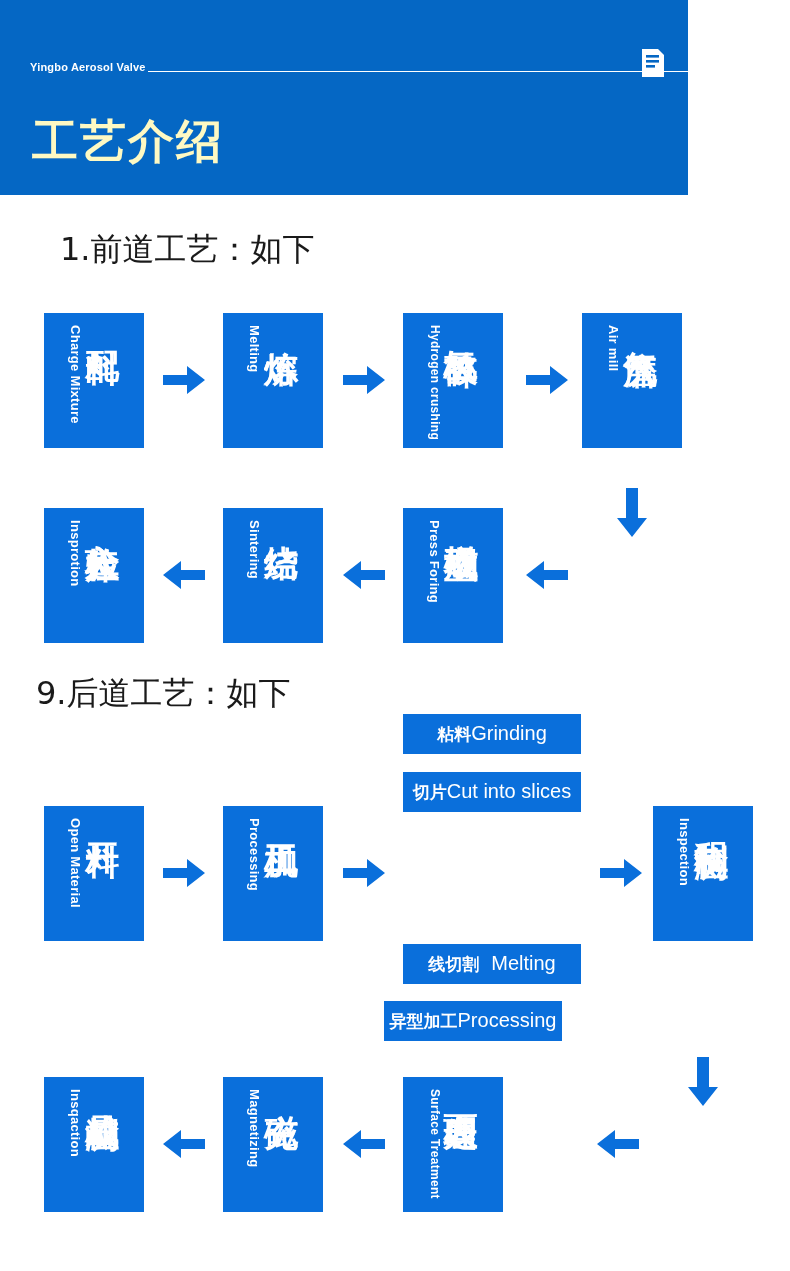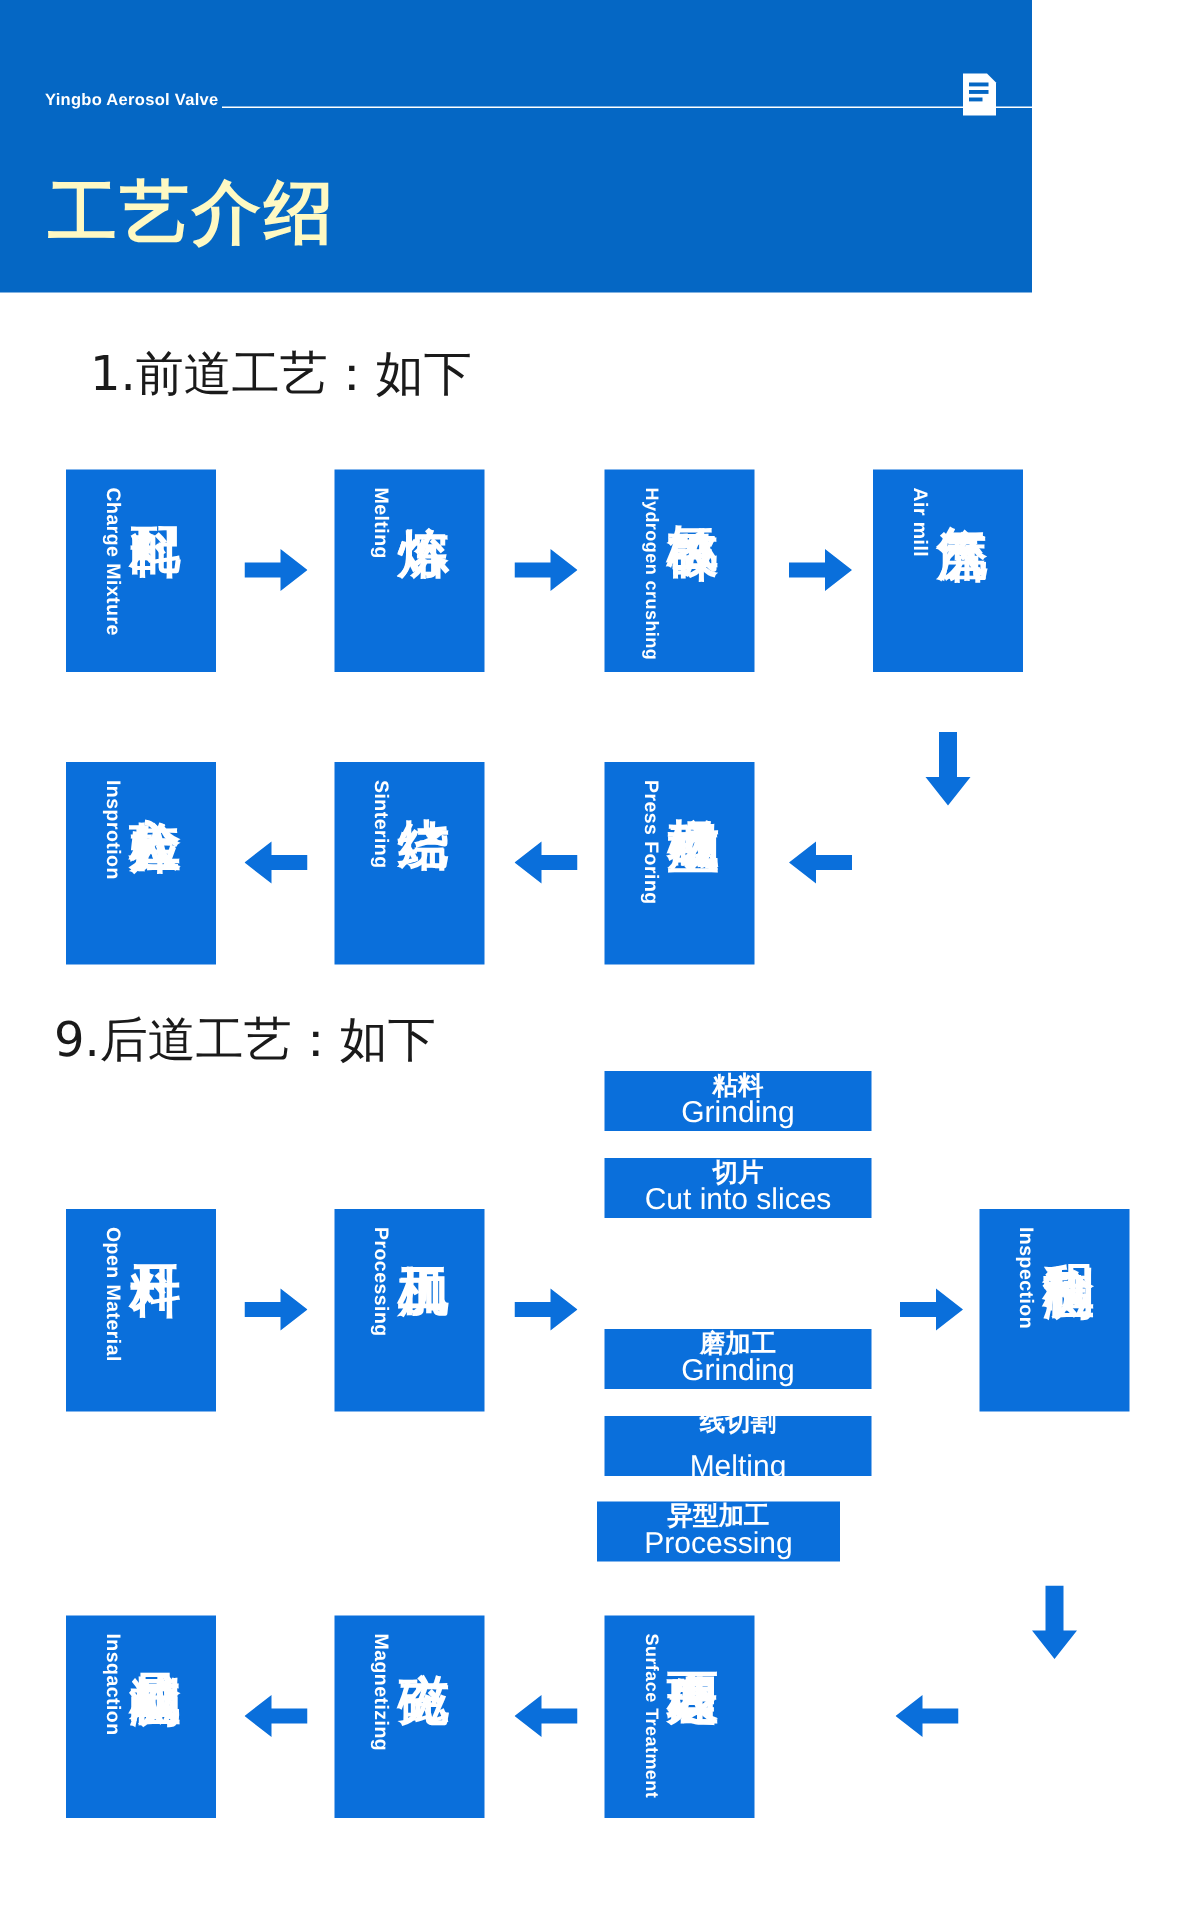--- a/index.html
+++ b/index.html
@@ -87,21 +87,21 @@
     margin-right: 2px;
   }
   .vbox.en-small .en { font-size: 12px; }
 
   
   .hbox {
     position: absolute;
     background: #0a6fdb;
     color: #ffffff;
     text-align: center;
-    display: flex; flex-direction: column;
+    display: flex; flex-direction: row;
     align-items: center; justify-content: center;
     overflow: hidden;
     padding: 2px 4px;
   }
   .hbox .cn {
     font-size: 17px; font-weight: bold; line-height: 1;
     font-family: "DejaVu Sans", "Liberation Sans", sans-serif;
   }
   .hbox .en {
     font-size: 20px; line-height: 1.05; margin-top: -1px;
@@ -229,29 +229,25 @@
   </div>
 
   <div class="hbox" style="left:403px; top:714px; width:178px; height:40px;">
     <span class="cn">粘料</span>
     <span class="en">Grinding</span>
   </div>
   <div class="hbox" style="left:403px; top:772px; width:178px; height:40px;">
     <span class="cn">切片</span>
     <span class="en">Cut into slices</span>
   </div>
-  <div class="hbox" style="left:403px; top:886px; width:178px; height:40px;">
-    <span class="cn">磨加工</span>
-    <span class="en">Grinding</span>
-  </div>
   <div class="hbox" style="left:403px; top:944px; width:178px; height:40px;gap:12px;">
     <span class="cn">线切割</span>
     <span class="en">Melting</span>
   </div>
-  <div class="hbox" style="left:398px; top:1001px; width:162px; height:40px;">
+  <div class="hbox" style="left:384px; top:1001px; width:178px; height:40px;">
     <span class="cn">异型加工</span>
     <span class="en">Processing</span>
   </div>
 
   <div class="arrow" style="left:600px; top:858px;">
     <svg width="42" height="30" viewBox="0 0 42 30">
         <path d="M0 10 h24 v-9 l18 14 -18 14 v-9 h-24 z" fill="#0a6fdb"></path>
       </svg>
   </div>
 

